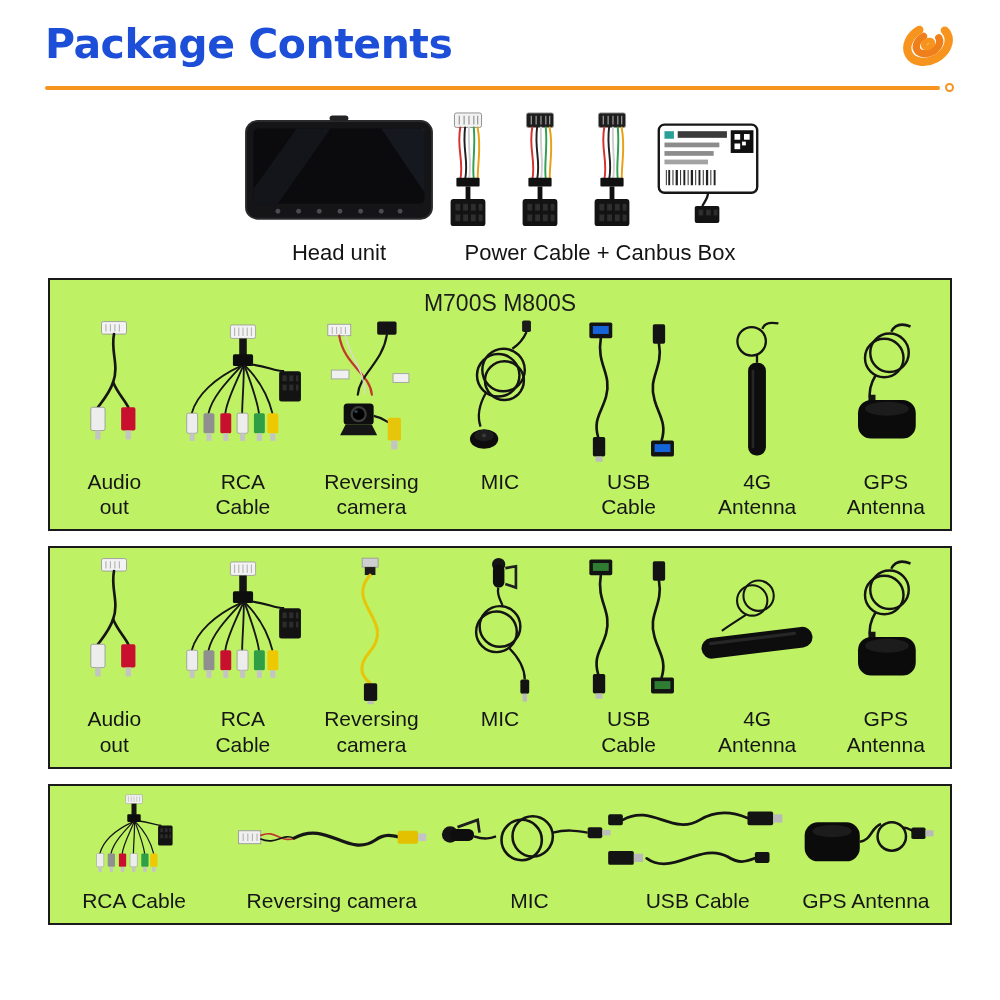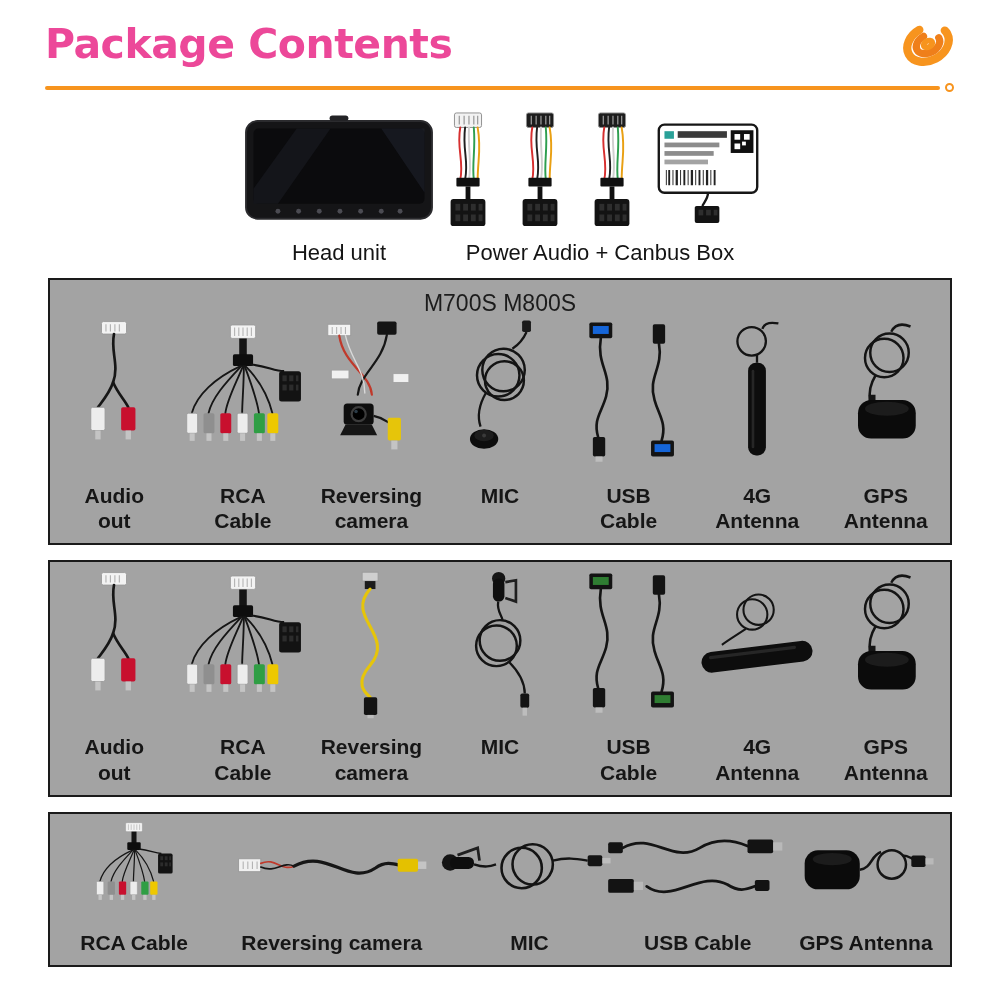--- a/index.html
+++ b/index.html
@@ -1,33 +1,33 @@
 <!DOCTYPE html>
 <html><head>
 <meta charset="utf-8">
 <style>
   *{box-sizing:border-box;margin:0;padding:0}
   html,body{width:1000px;height:1000px;background:#ffffff;font-family:"Liberation Sans",sans-serif;color:#191919;overflow:hidden}
   .header{display:flex;justify-content:space-between;align-items:flex-start;padding:20px 44px 4px 45px}
-  .title{font-family:"DejaVu Sans","Liberation Sans",sans-serif;font-size:41px;font-weight:800;color:#ec4899;letter-spacing:-.5px}
+  .title{font-family:"DejaVu Sans","Liberation Sans",sans-serif;font-size:41px;font-weight:800;color:#1d4ed8;letter-spacing:-.5px}
   .logo{width:56px;height:56px;margin-top:-4px}
   .divider{position:relative;height:4px;background:#f7941e;margin:10px 60px 8px 45px;border-radius:2px}
   .divider-dot{position:absolute;right:-14px;top:-3px;width:9px;height:9px;border-radius:50%;border:2.5px solid #f7941e;background:#fff}
   .top-row{display:flex;justify-content:center;align-items:flex-end;padding:8px 0 12px}
   .top-item{display:flex;flex-direction:column;align-items:center}
   .art-row{display:flex;align-items:flex-end;gap:14px}
   .caption{font-size:22px;font-weight:500;color:#141414;margin-top:10px;text-align:center}
-  .model-box{border:2.5px solid #1a1a1a;margin:0 48px 15px;padding:6px 0 10px;background:#a3a3a3}
+  .model-box{border:2.5px solid #1a1a1a;margin:0 48px 15px;padding:6px 0 10px;background:#bef264}
   .box-title{text-align:center;font-size:23px;font-weight:500;color:#1c1c1c;margin:4px 0 0}
   .items{display:flex;justify-content:space-between;align-items:flex-start}
   .item{flex:1;display:flex;flex-direction:column;align-items:center;min-width:0}
   .item.wide{flex:1.35}
   .artbox{height:152px;display:flex;align-items:center;justify-content:center}
   .mn .artbox{height:96px}
-  .ilabel{font-size:21px;font-weight:700;line-height:1.2;text-align:center;color:#161616;margin-top:14px}
+  .ilabel{font-size:21px;font-weight:400;line-height:1.2;text-align:center;color:#161616;margin-top:0}
   .w70{max-width:72px}.w62{max-width:64px}.w92{max-width:94px}.w110{max-width:114px}
   .mn .ilabel{white-space:nowrap;max-width:none}
   .defs{position:absolute;width:0;height:0;overflow:hidden}
 </style>
 </head>
 <body>
 
 <svg class="defs" aria-hidden="true">
   <defs>
 
@@ -372,21 +372,21 @@
         <svg width="58" height="120" viewBox="0 0 60 124" style="color:#1d1d1d">
             <use href="#sym-power-bundle"></use>
           </svg>
         <svg width="58" height="120" viewBox="0 0 60 124" style="color:#1d1d1d">
             <use href="#sym-power-bundle"></use>
           </svg>
         <svg width="106" height="120" viewBox="0 0 112 124">
             <use href="#sym-canbus"></use>
           </svg>
       </div>
-      <figcaption class="caption">Power Audio + Canbus Box</figcaption>
+      <figcaption class="caption">Power Cable + Canbus Box</figcaption>
     </figure>
   </section>
 
   <section class="model-box">
     <h2 class="box-title">M700S M800S</h2>
     <div class="items">
       <figure class="item">
         <div class="artbox">
             <svg width="86" height="150" viewBox="0 0 96 168">
               <use href="#sym-audio-out"></use>

